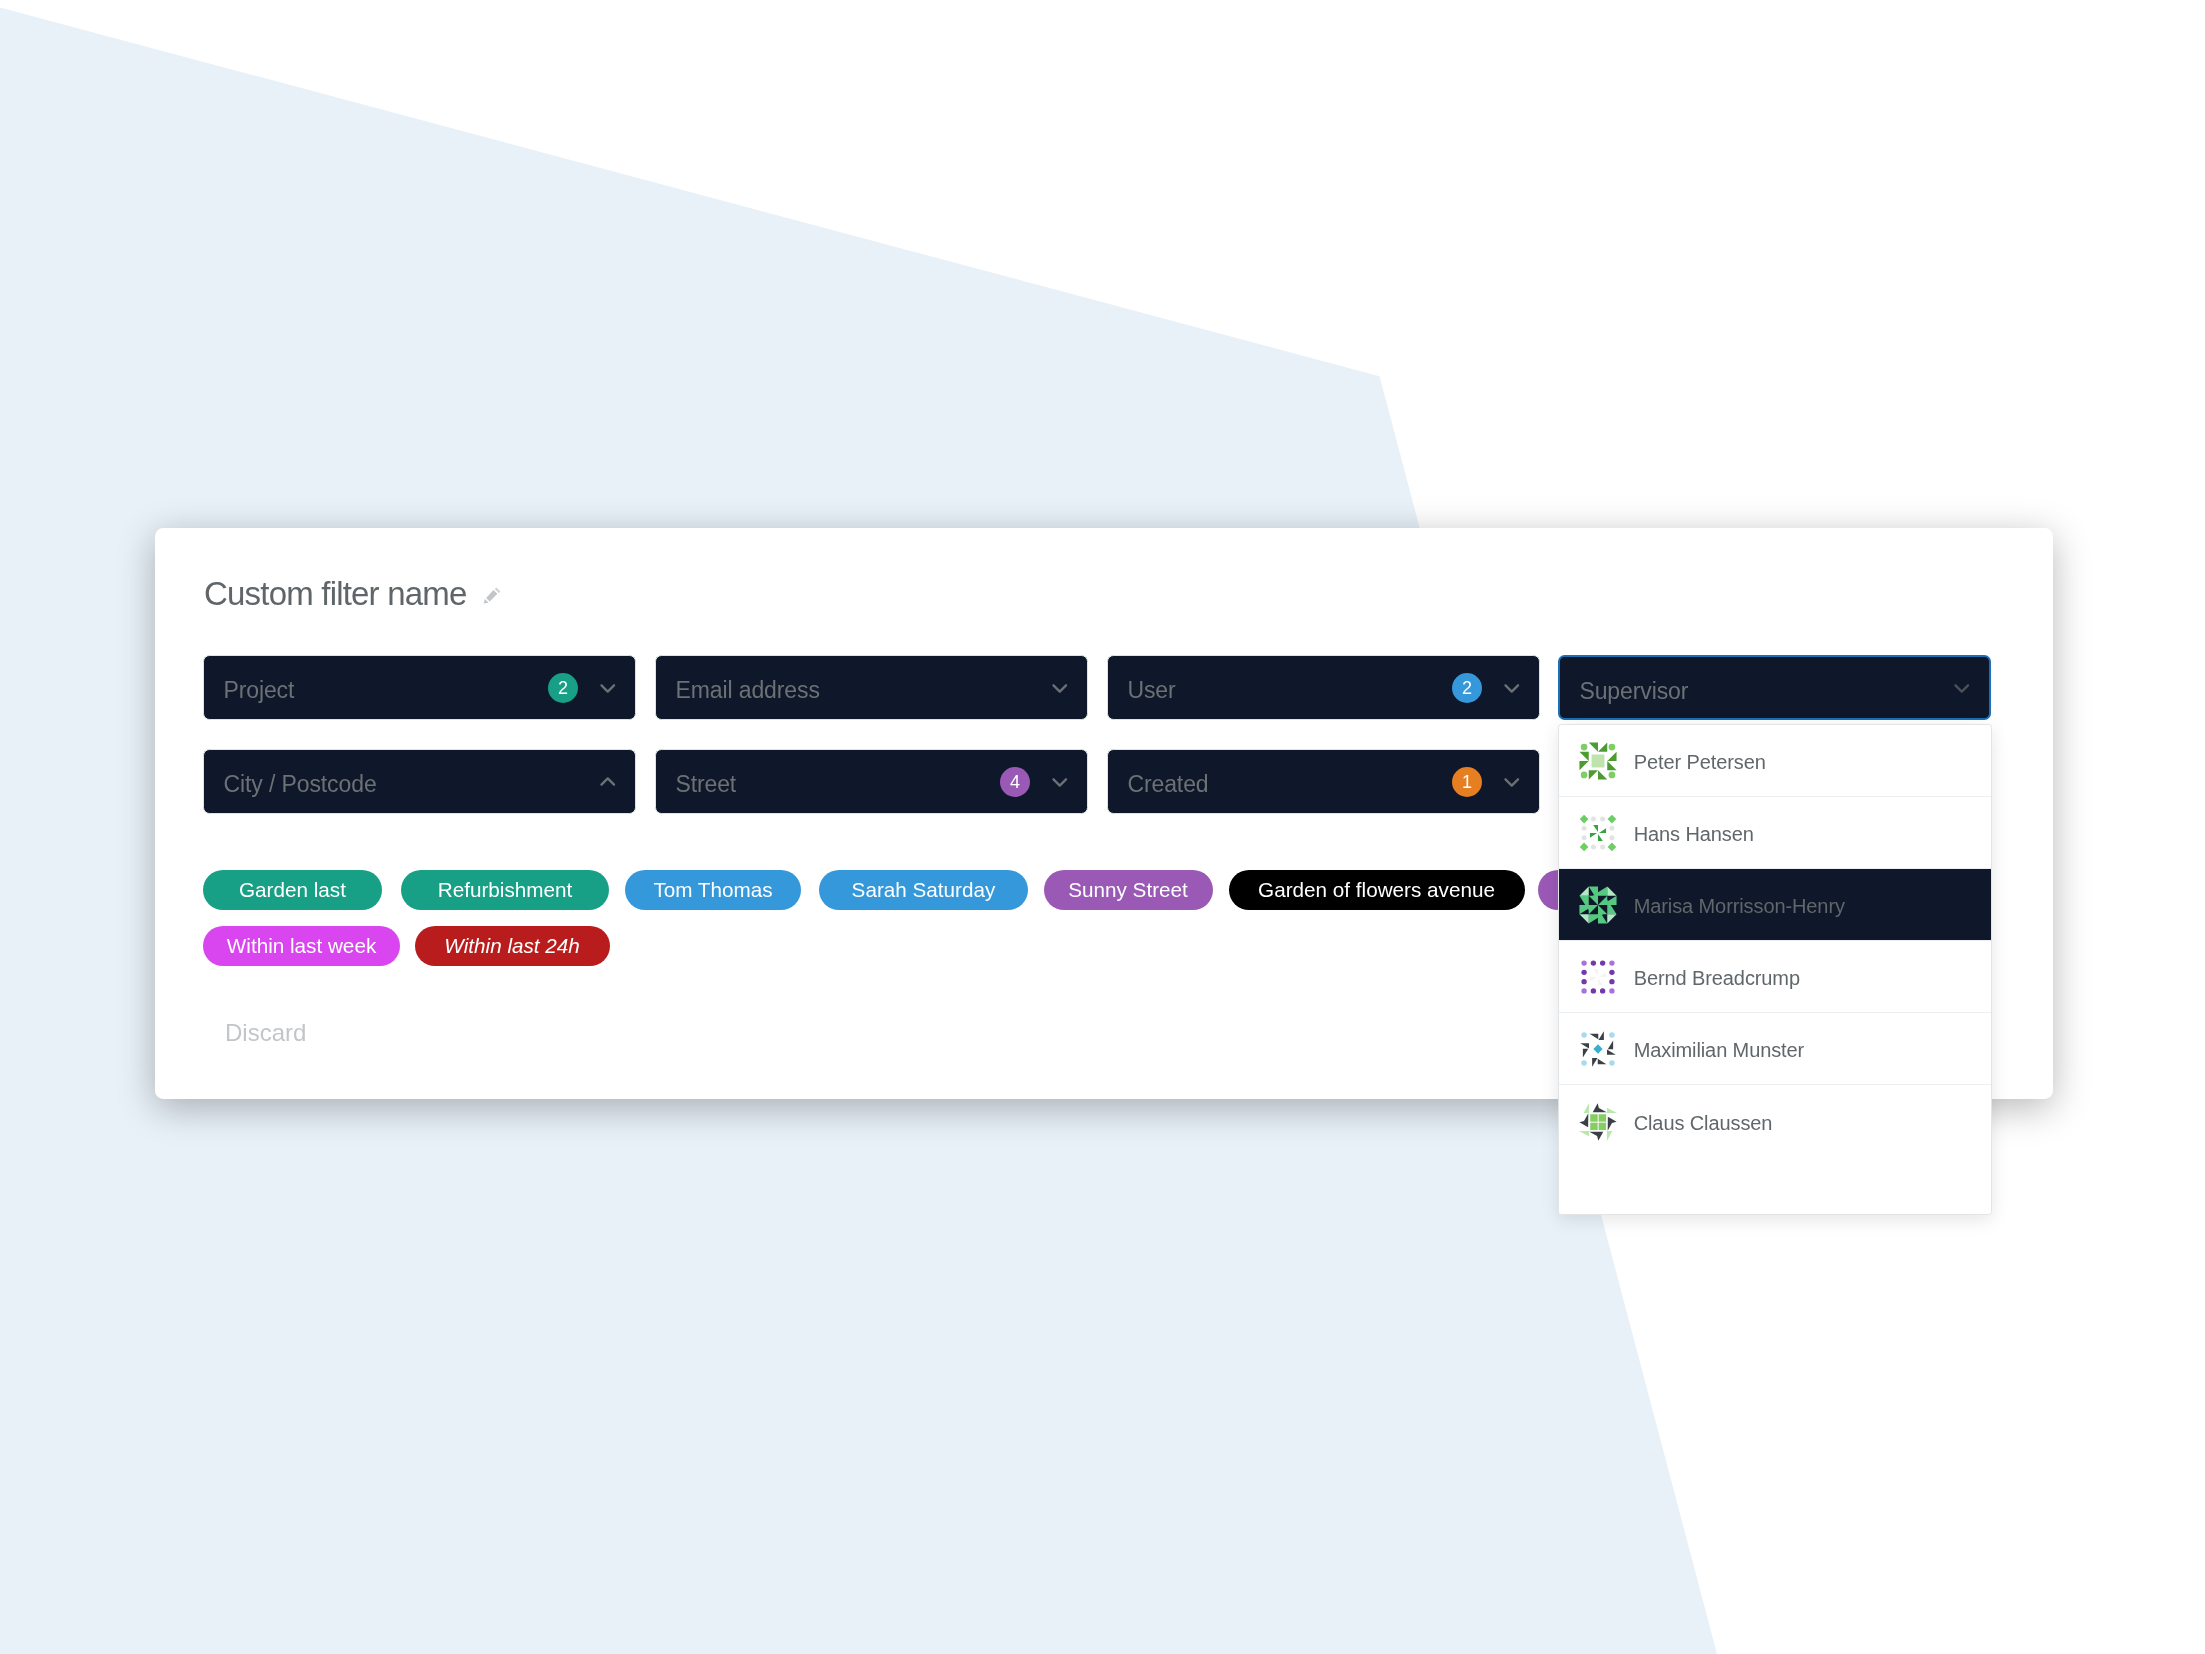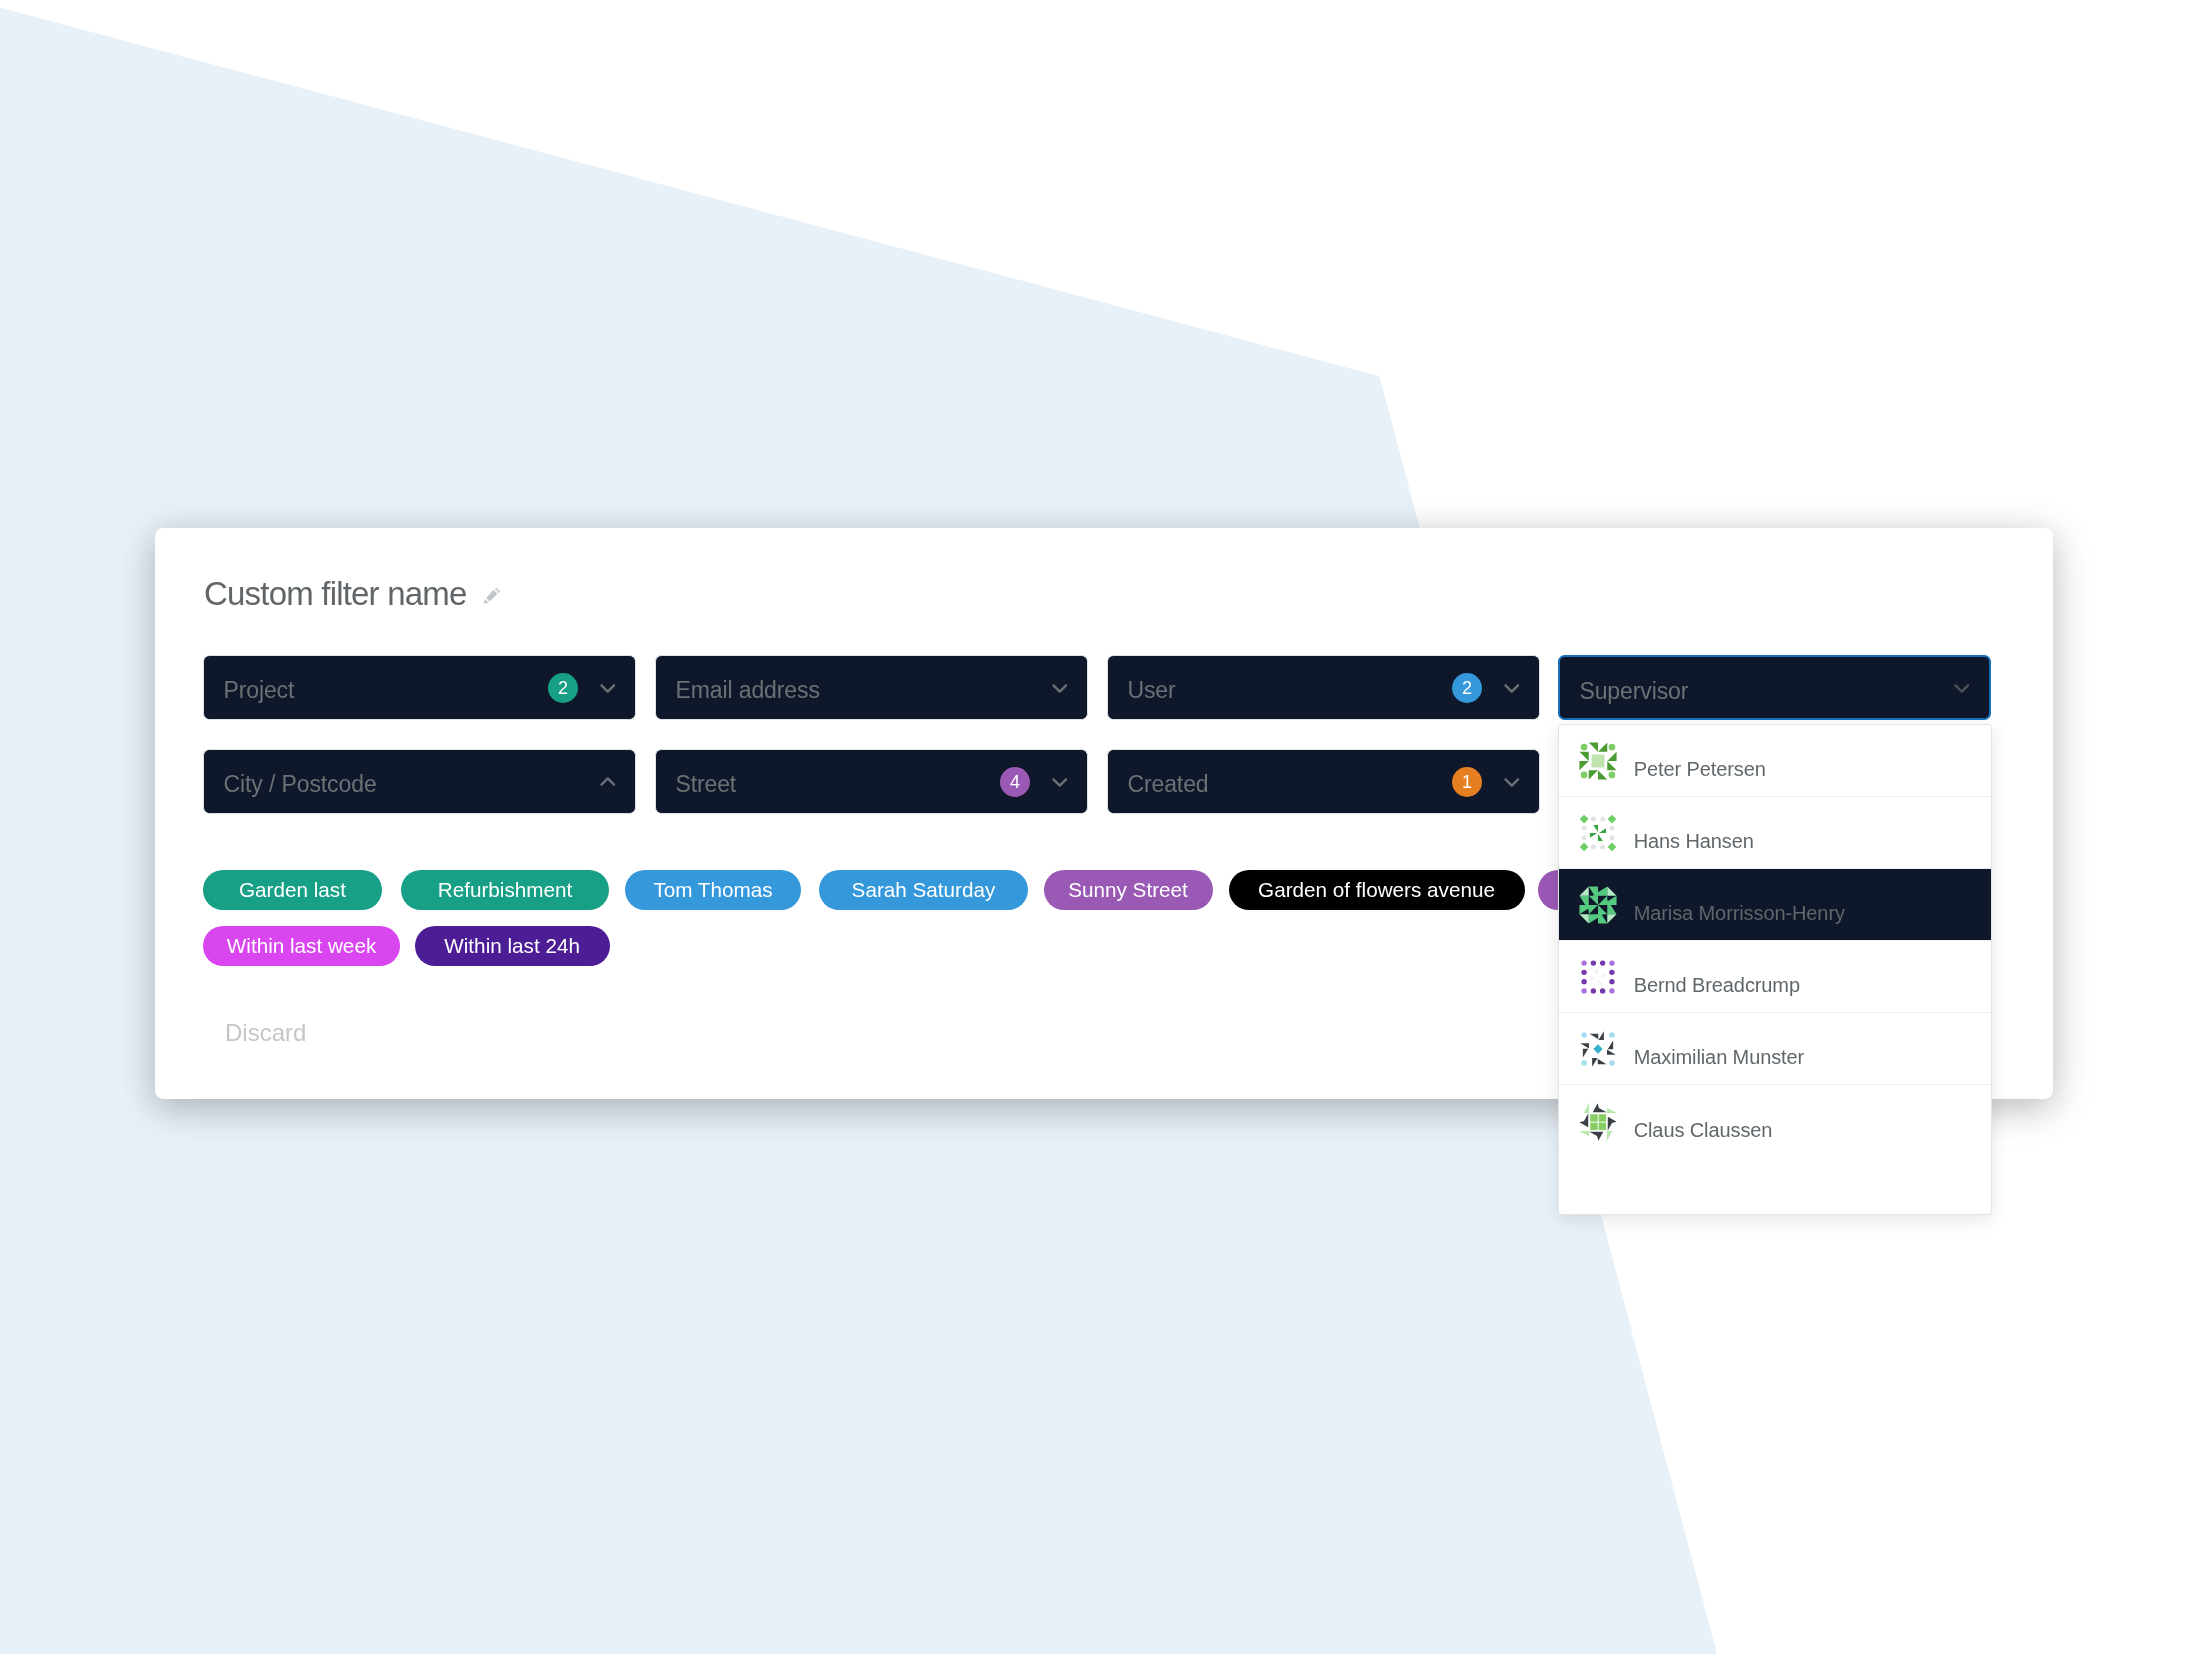--- a/index.html
+++ b/index.html
@@ -76,21 +76,21 @@
     position:absolute;left:26.5px;top:19.4px;
     font-size:20px;line-height:20px;color:#b8bcbe;
   }
   .opt{
     height:72px;display:flex;align-items:center;
     border-bottom:0.8px solid #eceff1;
   }
   .opt:last-child{border-bottom:none}
   .opt.sel{background:#0f172a}
   .opt .av{width:40px;height:40px;margin-left:19.4px;position:relative;top:0.8px;flex:0 0 auto}
-  .opt .nm{margin-left:15.3px;position:relative;top:9px;font-size:20px;color:#60676a;white-space:nowrap;letter-spacing:-0.1px}
+  .opt .nm{margin-left:15.3px;position:relative;top:2px;font-size:20px;color:#60676a;white-space:nowrap;letter-spacing:-0.1px}
 </style>
 </head>
 <body>
 
 <div id="stage">
 
   <svg class="bgshape" viewBox="0 0 2666 2000" preserveAspectRatio="none">
     <polygon points="0,9 1668,455 2076,2000 0,2000" fill="#e8f1f8"></polygon>
   </svg>
 
@@ -167,21 +167,21 @@
       <div class="chip" style="background: rgb(23, 160, 133);">Garden last</div>
       <div class="chip" style="background: rgb(23, 160, 133);">Refurbishment</div>
       <div class="chip" style="background: rgb(52, 152, 219);">Tom Thomas</div>
       <div class="chip" style="background: rgb(52, 152, 219);">Sarah Saturday</div>
       <div class="chip" style="background: rgb(155, 89, 182);">Sunny Street</div>
       <div class="chip" style="background: #000000;">Garden of flowers avenue</div>
       <div class="chip" style="background: rgb(155, 89, 182);">Baker Street</div>
     </div>
     <div class="chiprow">
       <div class="chip" style="background: #d946ef;">Within last week</div>
-      <div class="chip" style="background: #4c1d95;">Within last 24h</div>
+      <div class="chip" style="background: #b91c1c; font-style: italic;">Within last 24h</div>
     </div>
   </div>
 
   <div class="discard">Discard</div>
 
   <div class="panel">
     <div class="opt">
       <span class="av"><svg viewBox="0 0 50 50" width="40" height="40" xmlns="http://www.w3.org/2000/svg">
             <polygon points="13.40,1.80 25.00,1.80 25.00,13.40" fill="#4d9c33"></polygon>
             <polygon points="36.60,1.80 36.60,13.40 25.00,13.40" fill="#4d9c33"></polygon>

